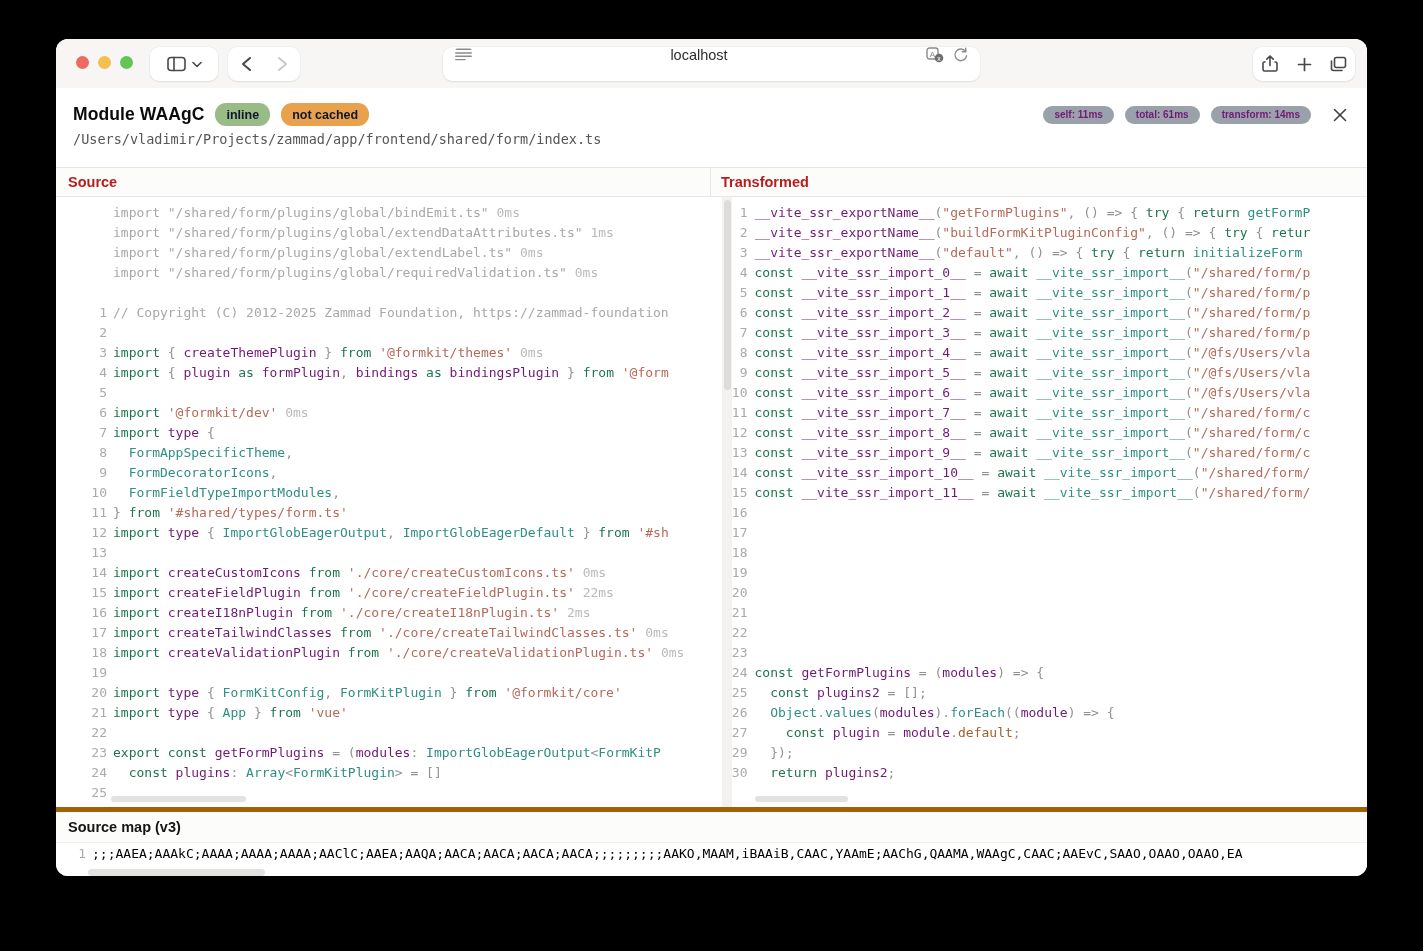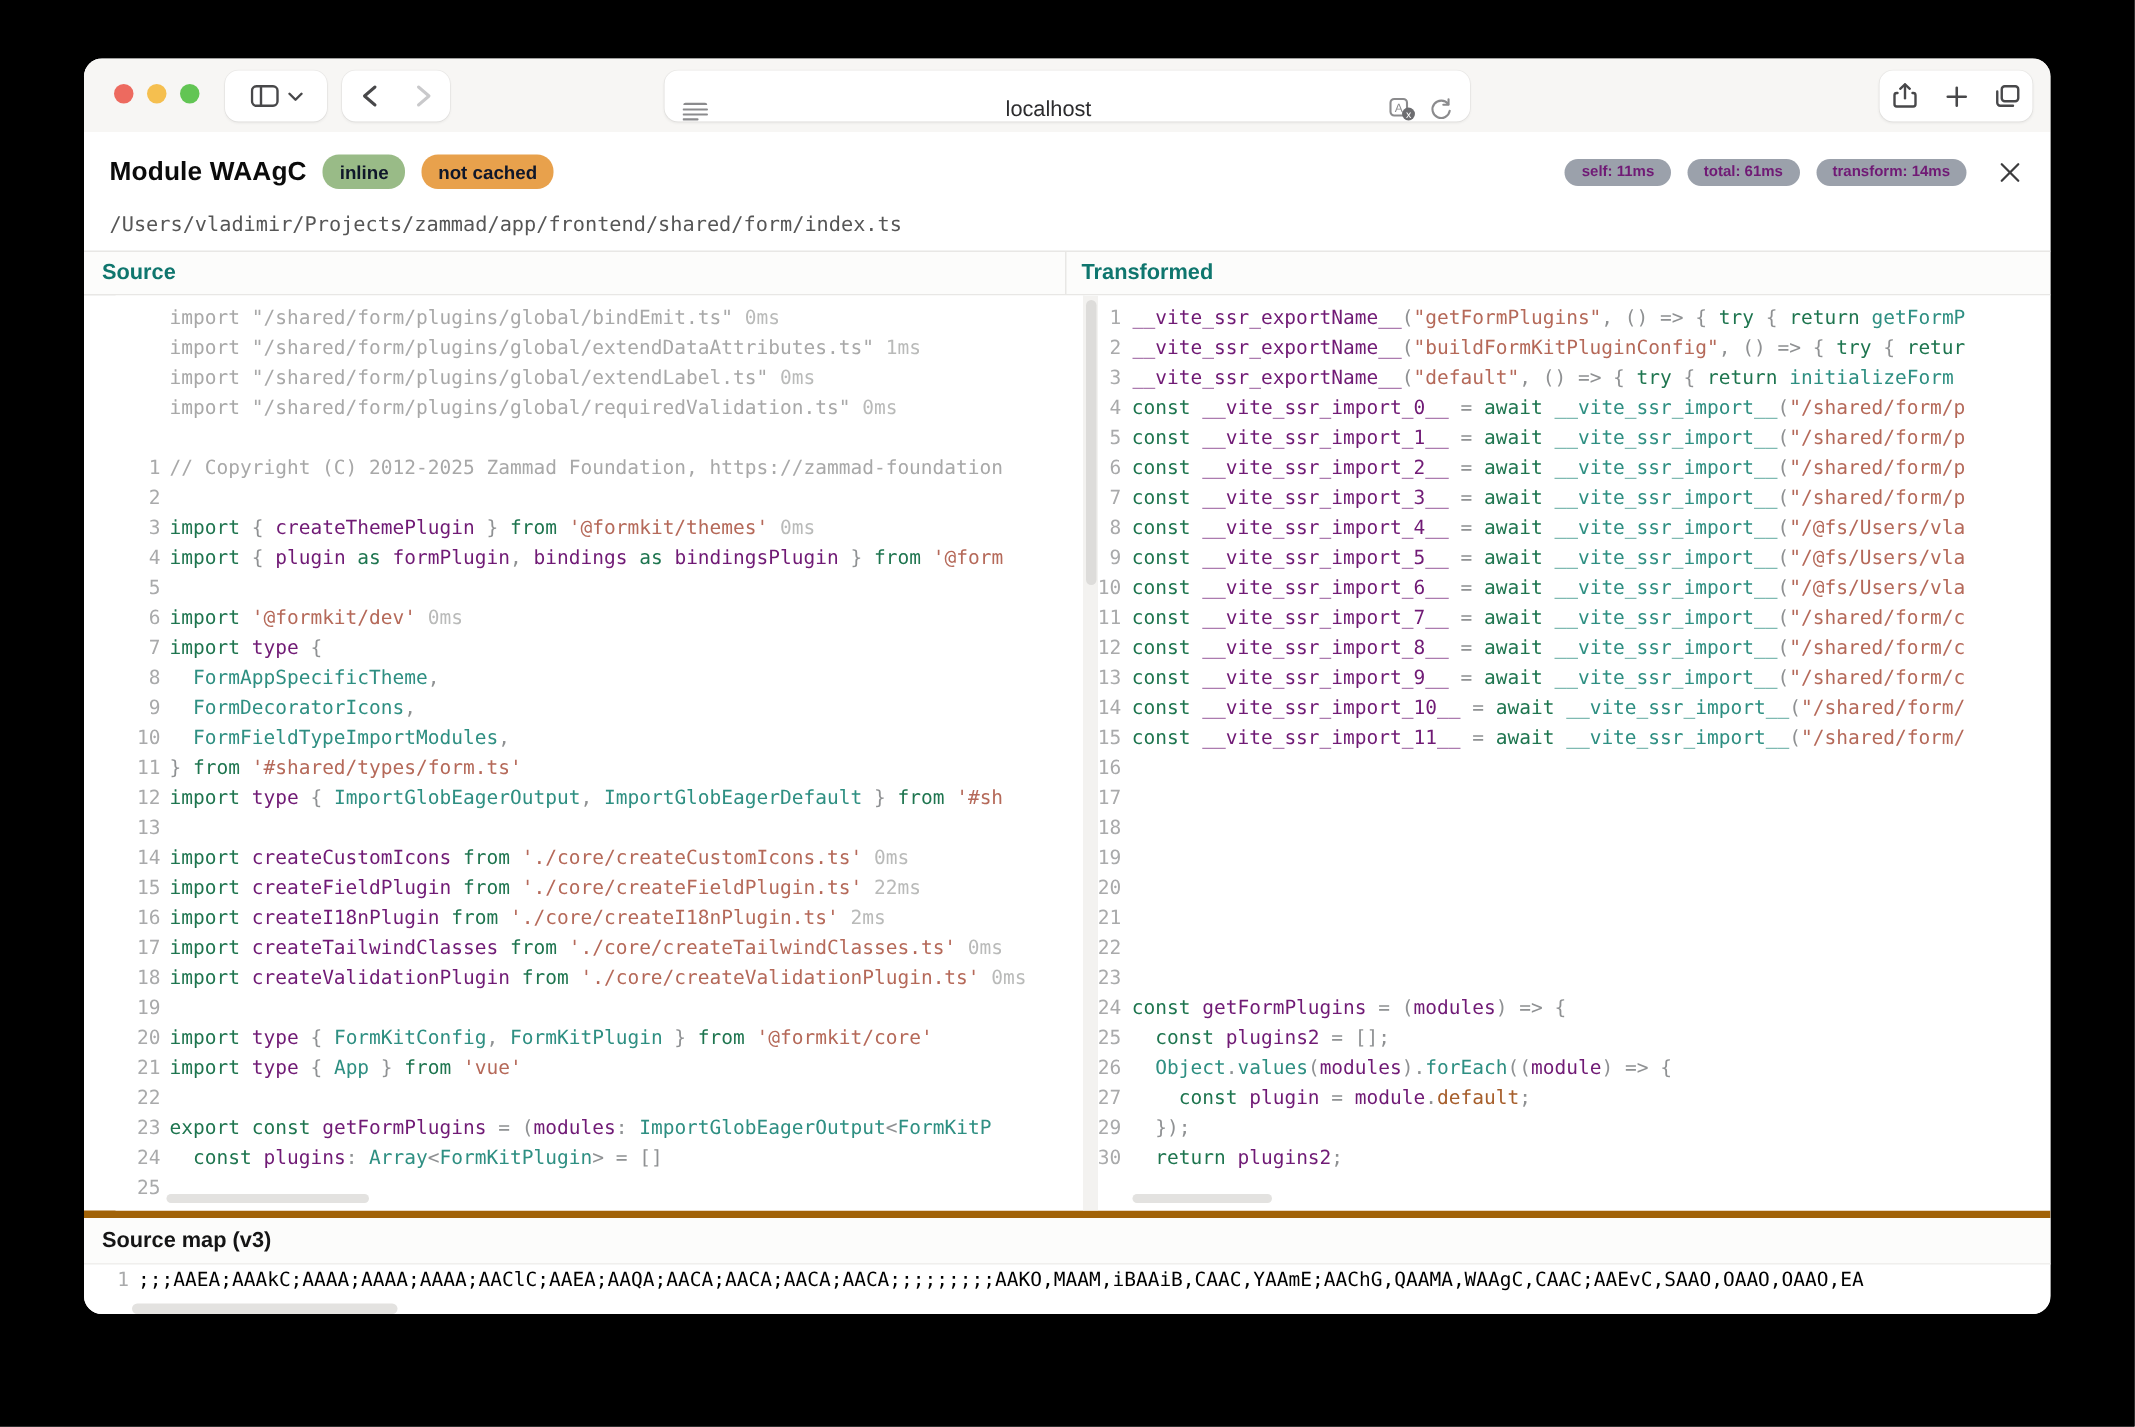--- a/index.html
+++ b/index.html
@@ -13,39 +13,39 @@
   .traffic{position:absolute;left:20px;top:17px;display:flex;gap:9px;}
   .tl{width:13px;height:13px;border-radius:50%;border:none;padding:0;cursor:default;}
   .pill{position:absolute;top:8px;height:34px;background:#fff;border-radius:9px;
         box-shadow:0 0 0 0.5px rgba(0,0,0,.05),0 1px 2px rgba(0,0,0,.07);
         display:flex;align-items:center;justify-content:center;}
   .pill svg{display:block;}
   .icon-btn{background:none;border:none;padding:0;display:flex;align-items:center;justify-content:center;cursor:default;}
   .sidebar-pill{left:94px;width:68px;gap:6px;}
   .nav-pill{left:172px;width:72px;}
   .nav-pill .icon-btn{width:36px;height:34px;}
-  .urlbar{left:387px;width:537px;display:flex;align-items:flex-end;padding:0 12px;box-sizing:border-box;}
+  .urlbar{left:387px;width:537px;display:flex;align-items:flex-start;padding:0 12px;box-sizing:border-box;}
   .url-text{flex:1;text-align:center;font-size:14.5px;color:#2c2c2e;}
   .right-pill{left:1197px;width:102px;gap:0;}
   .right-pill .icon-btn{width:34px;height:34px;}
 
   
   .module-header{height:79px;padding:0 17px;box-sizing:border-box;background:#fff;}
   .mh-row{display:flex;align-items:center;padding-top:15px;}
   .mh-title{font-size:17.5px;font-weight:bold;color:#0b0b0b;letter-spacing:.1px;}
   .badge{margin-left:11px;padding:5px 11px 4px;border-radius:11px;font-size:12.5px;font-weight:bold;color:#0f172a;}
   .metrics{margin-left:auto;display:flex;gap:11px;align-items:center;}
   .metric{background:#9ba1ab;color:#701a75;font-size:10px;font-weight:bold;padding:3px 11px 4px;border-radius:11px;}
   .close-btn{margin-left:19px;width:20px;height:20px;}
-  .mh-path{margin-top:16px;font-family:"DejaVu Sans Mono",monospace;font-size:13.5px;color:#565656;white-space:nowrap;}
+  .mh-path{margin-top:5px;font-family:"DejaVu Sans Mono",monospace;font-size:13.5px;color:#565656;white-space:nowrap;}
 
   
   .panels-header{display:flex;height:30px;border-top:1px solid #e8e7e5;border-bottom:1px solid #e8e7e5;
                  background:#fcfcfb;box-sizing:border-box;}
-  .ph-cell{line-height:28px;font-size:14.5px;font-weight:bold;color:#0f766e;box-sizing:border-box;}
+  .ph-cell{line-height:28px;font-size:14.5px;font-weight:bold;color:#b91c1c;box-sizing:border-box;}
   .ph-left{width:655px;padding-left:12px;border-right:1px solid #e8e7e5;}
   .ph-right{flex:1;padding-left:10px;}
 
   
   .code-area{position:relative;height:610px;display:flex;background:#fff;overflow:hidden;margin-left:21px;}
   .code-col{padding-top:6px;box-sizing:border-box;overflow:hidden;
             font-family:"DejaVu Sans Mono",monospace;font-size:13px;}
   .col-left{width:655px;}
   .col-divider{width:1px;background:#e6e5e3;}
   .col-right{width:655px;}

